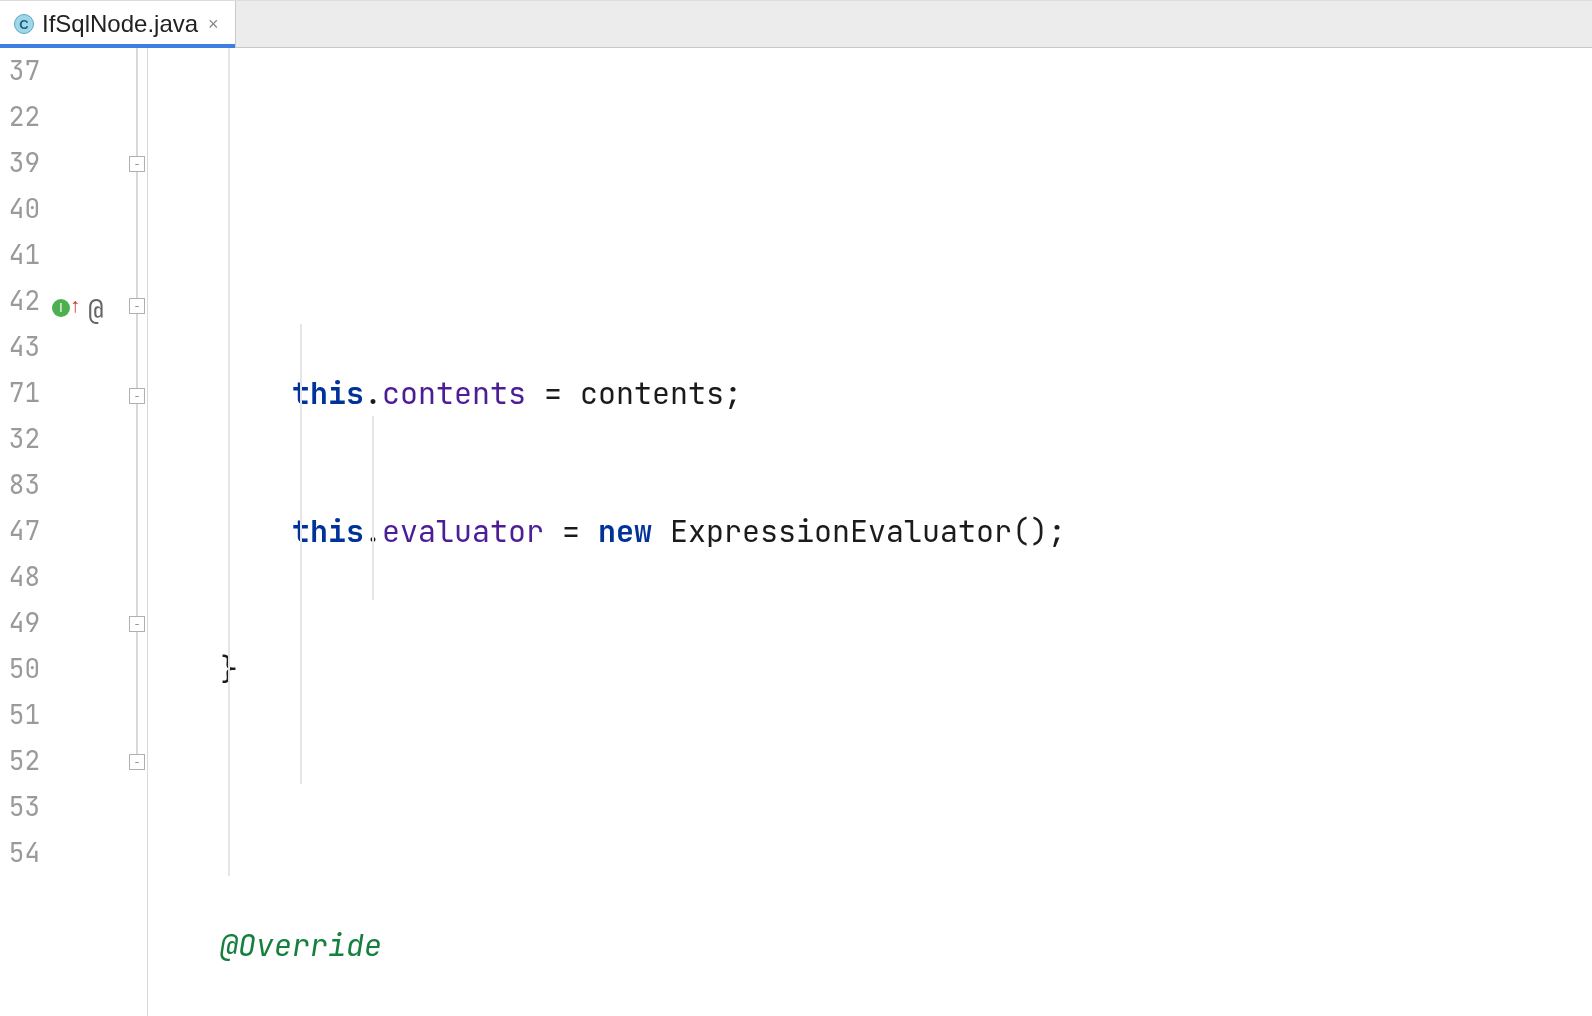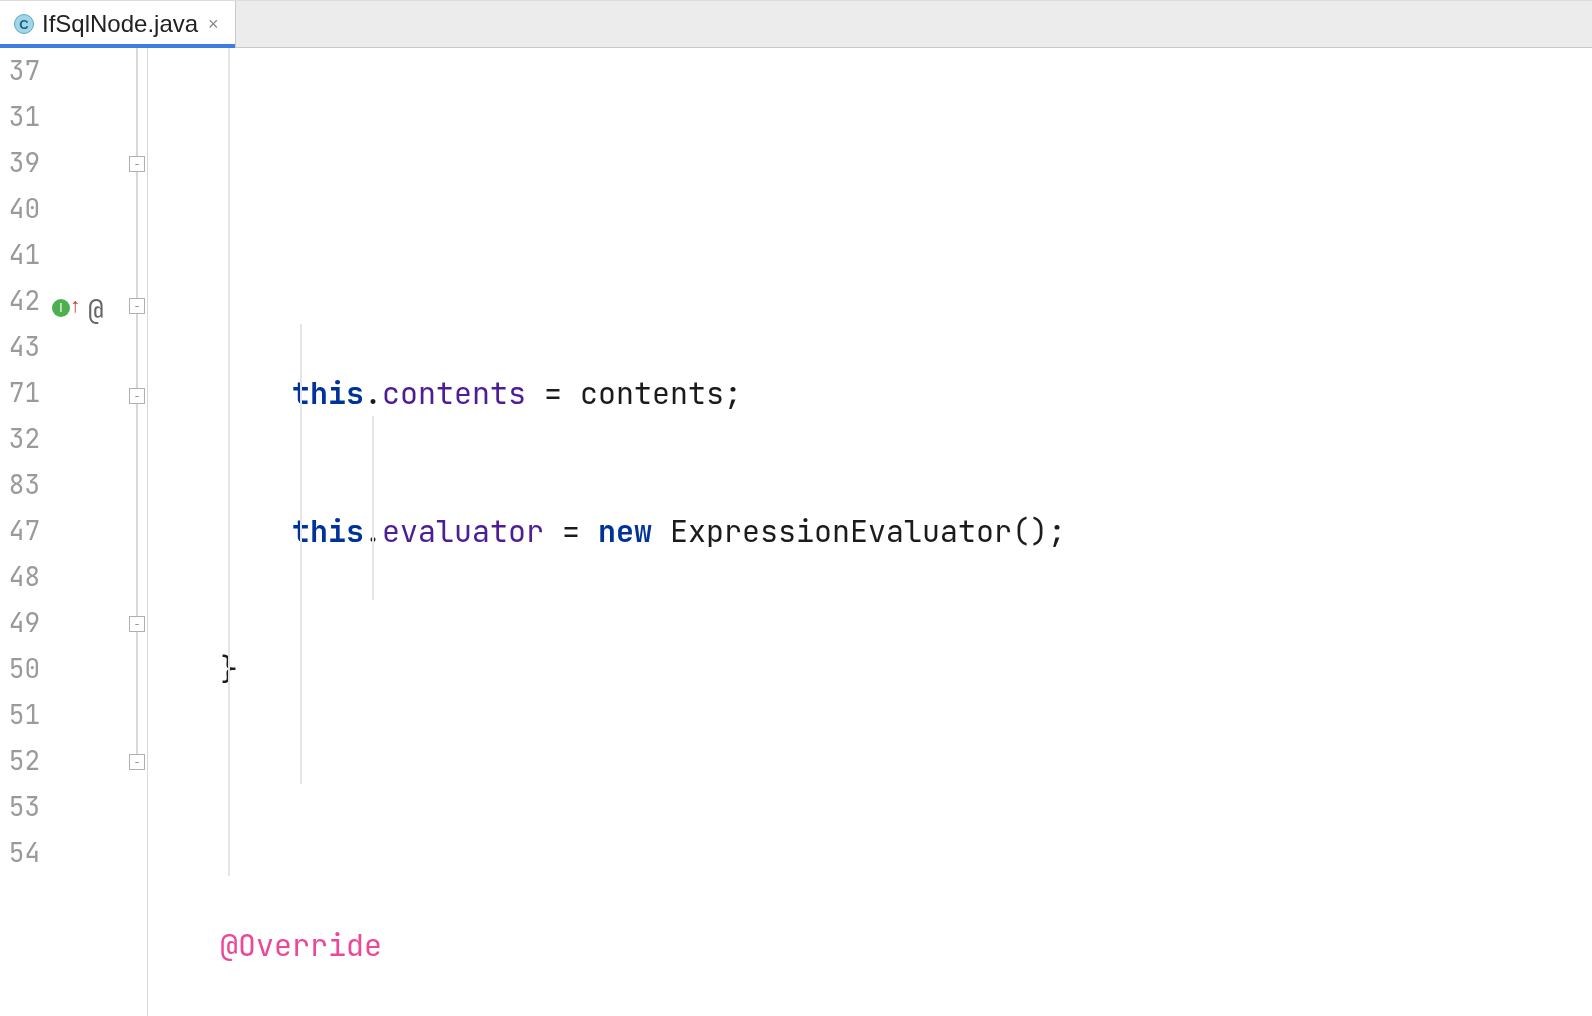--- a/index.html
+++ b/index.html
@@ -115,21 +115,21 @@
   .row { height:46px; display:block; }
   .indent-guide {
     position:absolute;
     width:2px;
     background:#e6e6e6;
   }
 
   
   .kw   { color:#003399; font-weight:bold; }
   .str, .fld { color:#4c1d95; }  
-  .ann  { color:#ec4899; }
+  .ann  { color:#15803d;font-style:italic; }
 
   
   .impl-badge {
     position:absolute;
     width:18px;height:18px;border-radius:50%;
     background:#4caf50;color:#fff;
     font-size:12px;font-family:sans-serif;
     display:flex;align-items:center;justify-content:center;
   }
   .up-arrow {
@@ -151,21 +151,21 @@
     <span class="file-icon">C</span>
     <span class="tab-label">IfSqlNode.java</span>
     <span class="tab-close">×</span>
   </div>
 </div>
 
 <div class="editor">
 
   <div class="gutter" id="gutter">
       <div>37</div>
-      <div>31</div>
+      <div>22</div>
       <div>39</div>
       <div>40</div>
       <div>41</div>
       <div>42</div>
       <div>43</div>
       <div>71</div>
       <div>32</div>
       <div>83</div>
       <div>47</div>
       <div>48</div>

